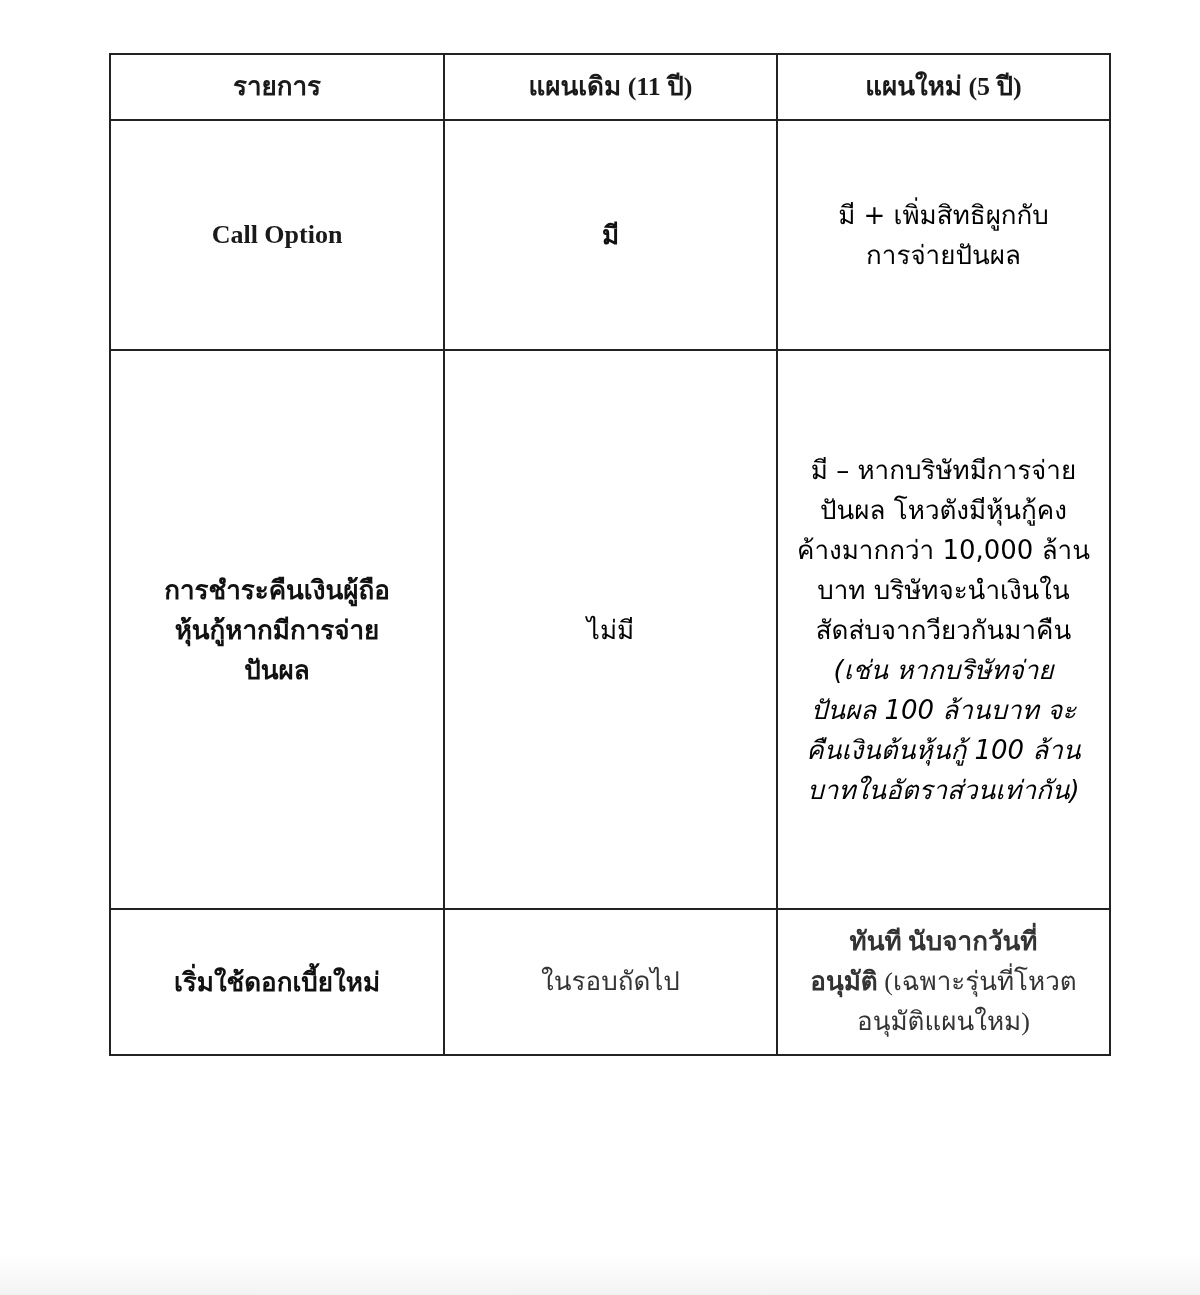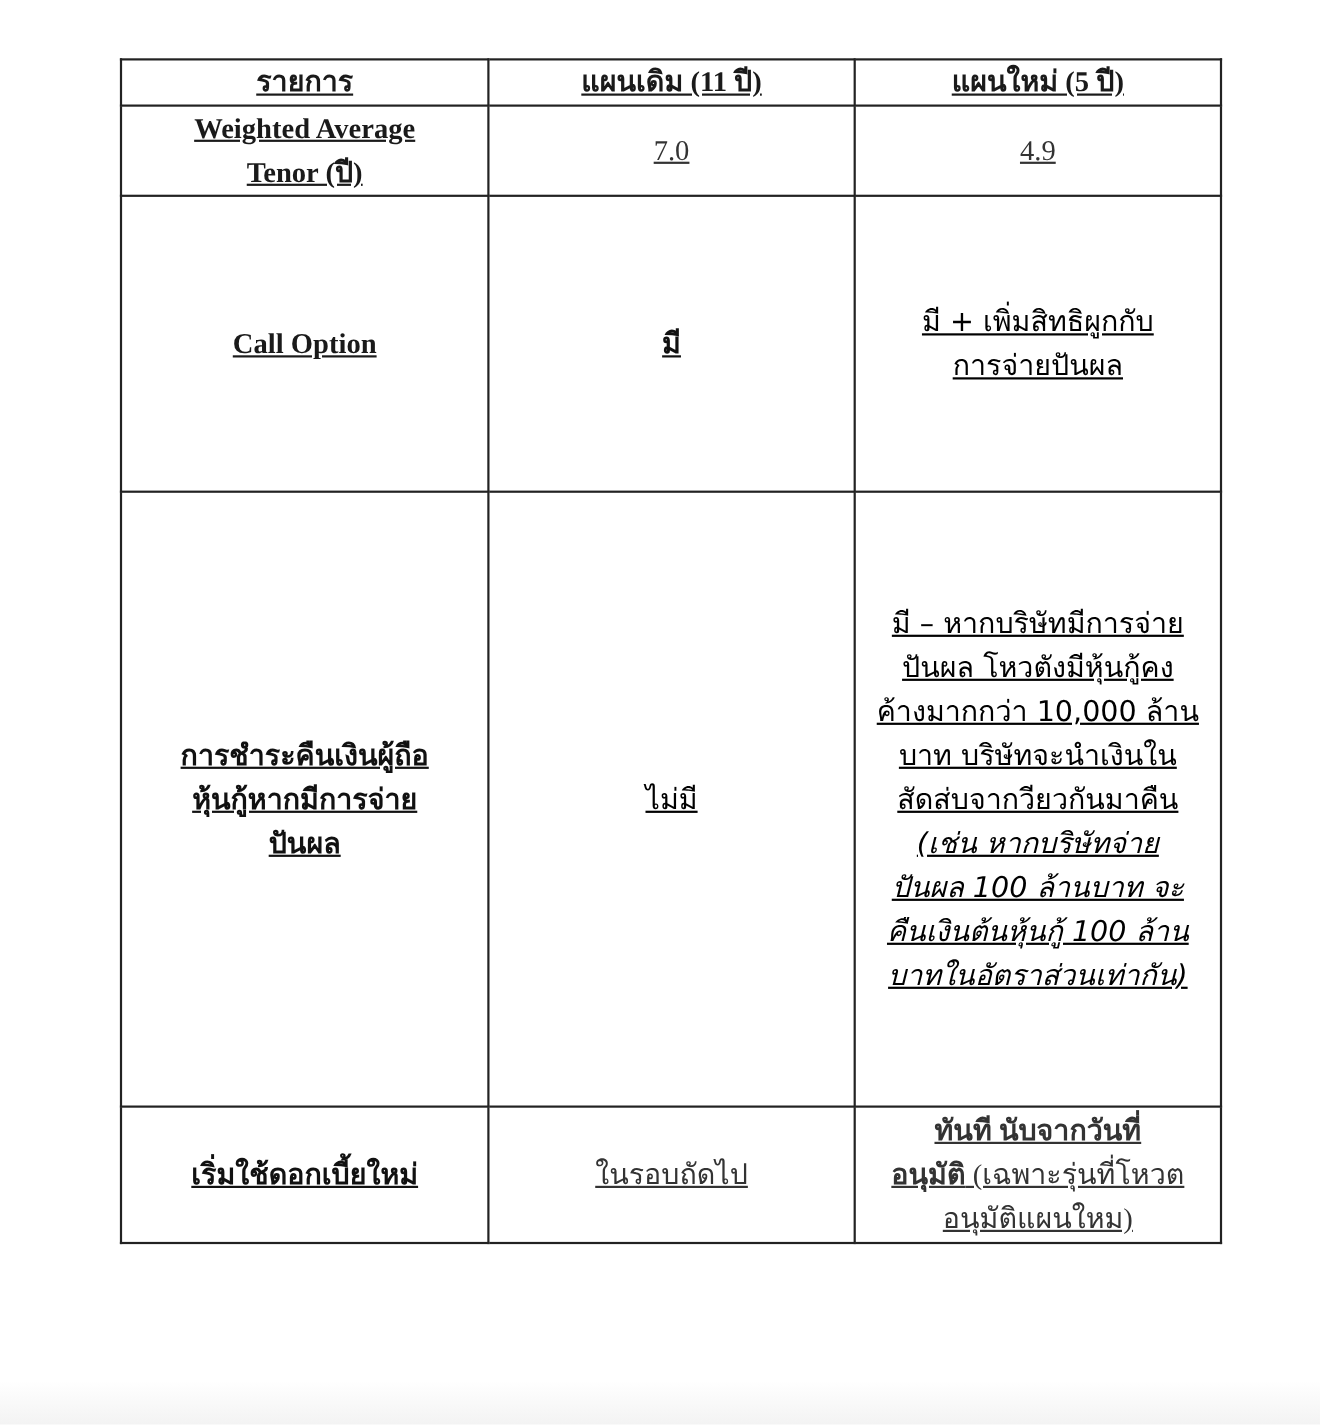--- a/index.html
+++ b/index.html
@@ -17,39 +17,38 @@
   table.cmp {
     position: absolute; left: 109px; top: 53px;
     width: 1000px;
     border-collapse: collapse;
     table-layout: fixed;
   }
   table.cmp td {
     border: 2px solid #222;
     text-align: center;
     vertical-align: middle;
-    padding: 0 6px;
+    padding: 12px 6px;
     line-height: 40px;
     font-size: 26px;
-    text-decoration: underline;
   }
   col.c1 { width: 334px; }
   col.c2 { width: 333px; }
   col.c3 { width: 333px; }
   .hdr { font-weight: bold; font-family: "Liberation Serif", serif; }
   .latin-bold { font-family: "Liberation Serif", serif; font-weight: bold; font-size: 27px; }
   .num { font-family: "Liberation Serif", serif; font-size: 27px; color: #333; }
   .sans { font-family: "DejaVu Sans", "Liberation Sans", sans-serif; font-size: 25px; color: #000000; }
   .sans-b { font-family: "DejaVu Sans", "Liberation Sans", sans-serif; font-size: 25px; font-weight: bold; color: #111; }
   .italic { font-style: italic; }
   .line { display: block; }
   tr.r0 { height: 42px; }
   tr.r1 { height: 42px; }
   tr.r2 { height: 82px; }
-  tr.r3 { height: 269px; }
+  tr.r3 { height: 230px; }
   tr.r4 { height: 559px; }
   tr.r5 { height: 82px; }
   tr.r6 { height: 124px; }
   .serif-thai { font-family: "Liberation Serif", "DejaVu Serif", serif; font-size: 26px; color: #333; }
 </style>
 </head>
 <body>
 
 <table class="cmp">
   <colgroup>
@@ -58,28 +57,20 @@
       <col class="c3">
     </colgroup>
   <tbody>
       <tr class="r0">
     <td class="hdr">รายการ</td>
     <td class="hdr">แผนเดิม (11 ปี)</td>
     <td class="hdr">แผนใหม่ (5 ปี)</td>
   </tr>
 
 
-  <tr class="r2">
-    <td class="latin-bold">
-      <span class="line">Weighted Average</span>
-      <span class="line">Tenor (ปี)</span>
-    </td>
-    <td class="num">7.0</td>
-    <td class="num">4.9</td>
-  </tr>
 
   <tr class="r3">
     <td class="latin-bold">Call Option</td>
     <td class="sans-b">มี</td>
     <td class="sans">
       <span class="line">มี + เพิ่มสิทธิผูกกับ</span>
       <span class="line">การจ่ายปันผล</span>
     </td>
   </tr>
 

